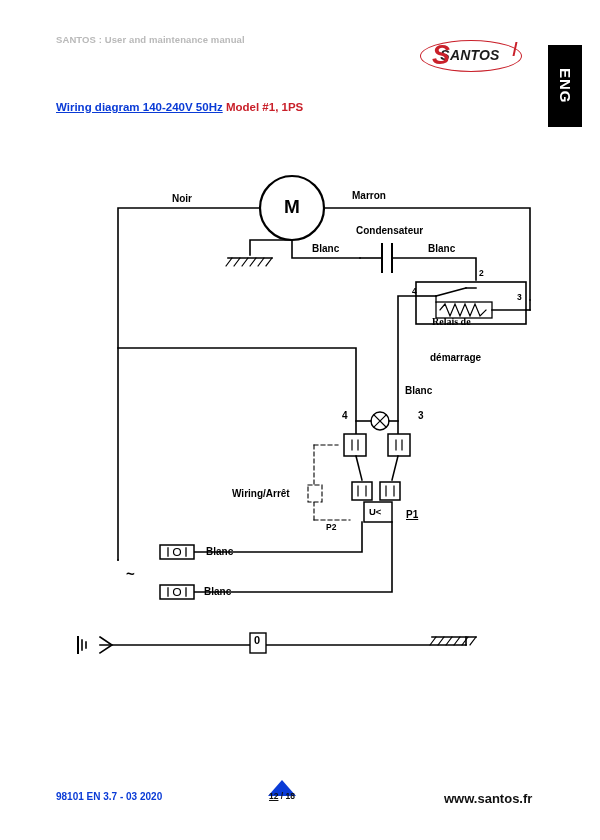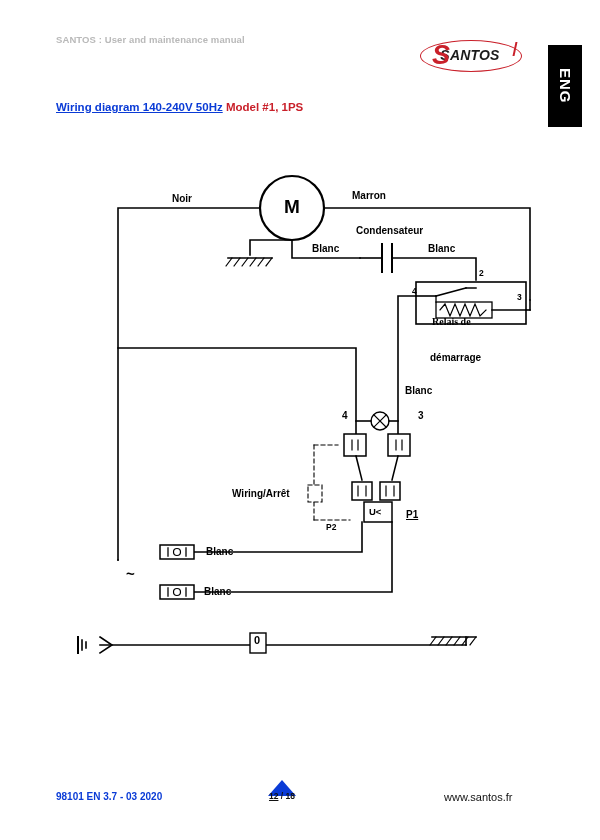--- a/index.html
+++ b/index.html
@@ -121,22 +121,22 @@
     top: 791px;
     font-size: 10px;
     font-weight: bold;
     color: #0a3bd6;
     white-space: nowrap;
   }
   .footer-right {
     position: absolute;
     left: 444px;
     top: 791px;
-    font-size: 11px;
-    font-weight: normal;
+    font-size: 13px;
+    font-weight: bold;
     color: #111;
     white-space: nowrap;
   }
   .page-badge {
     position: absolute;
     left: 262px;
     top: 780px;
     width: 40px;
     height: 22px;
   }

